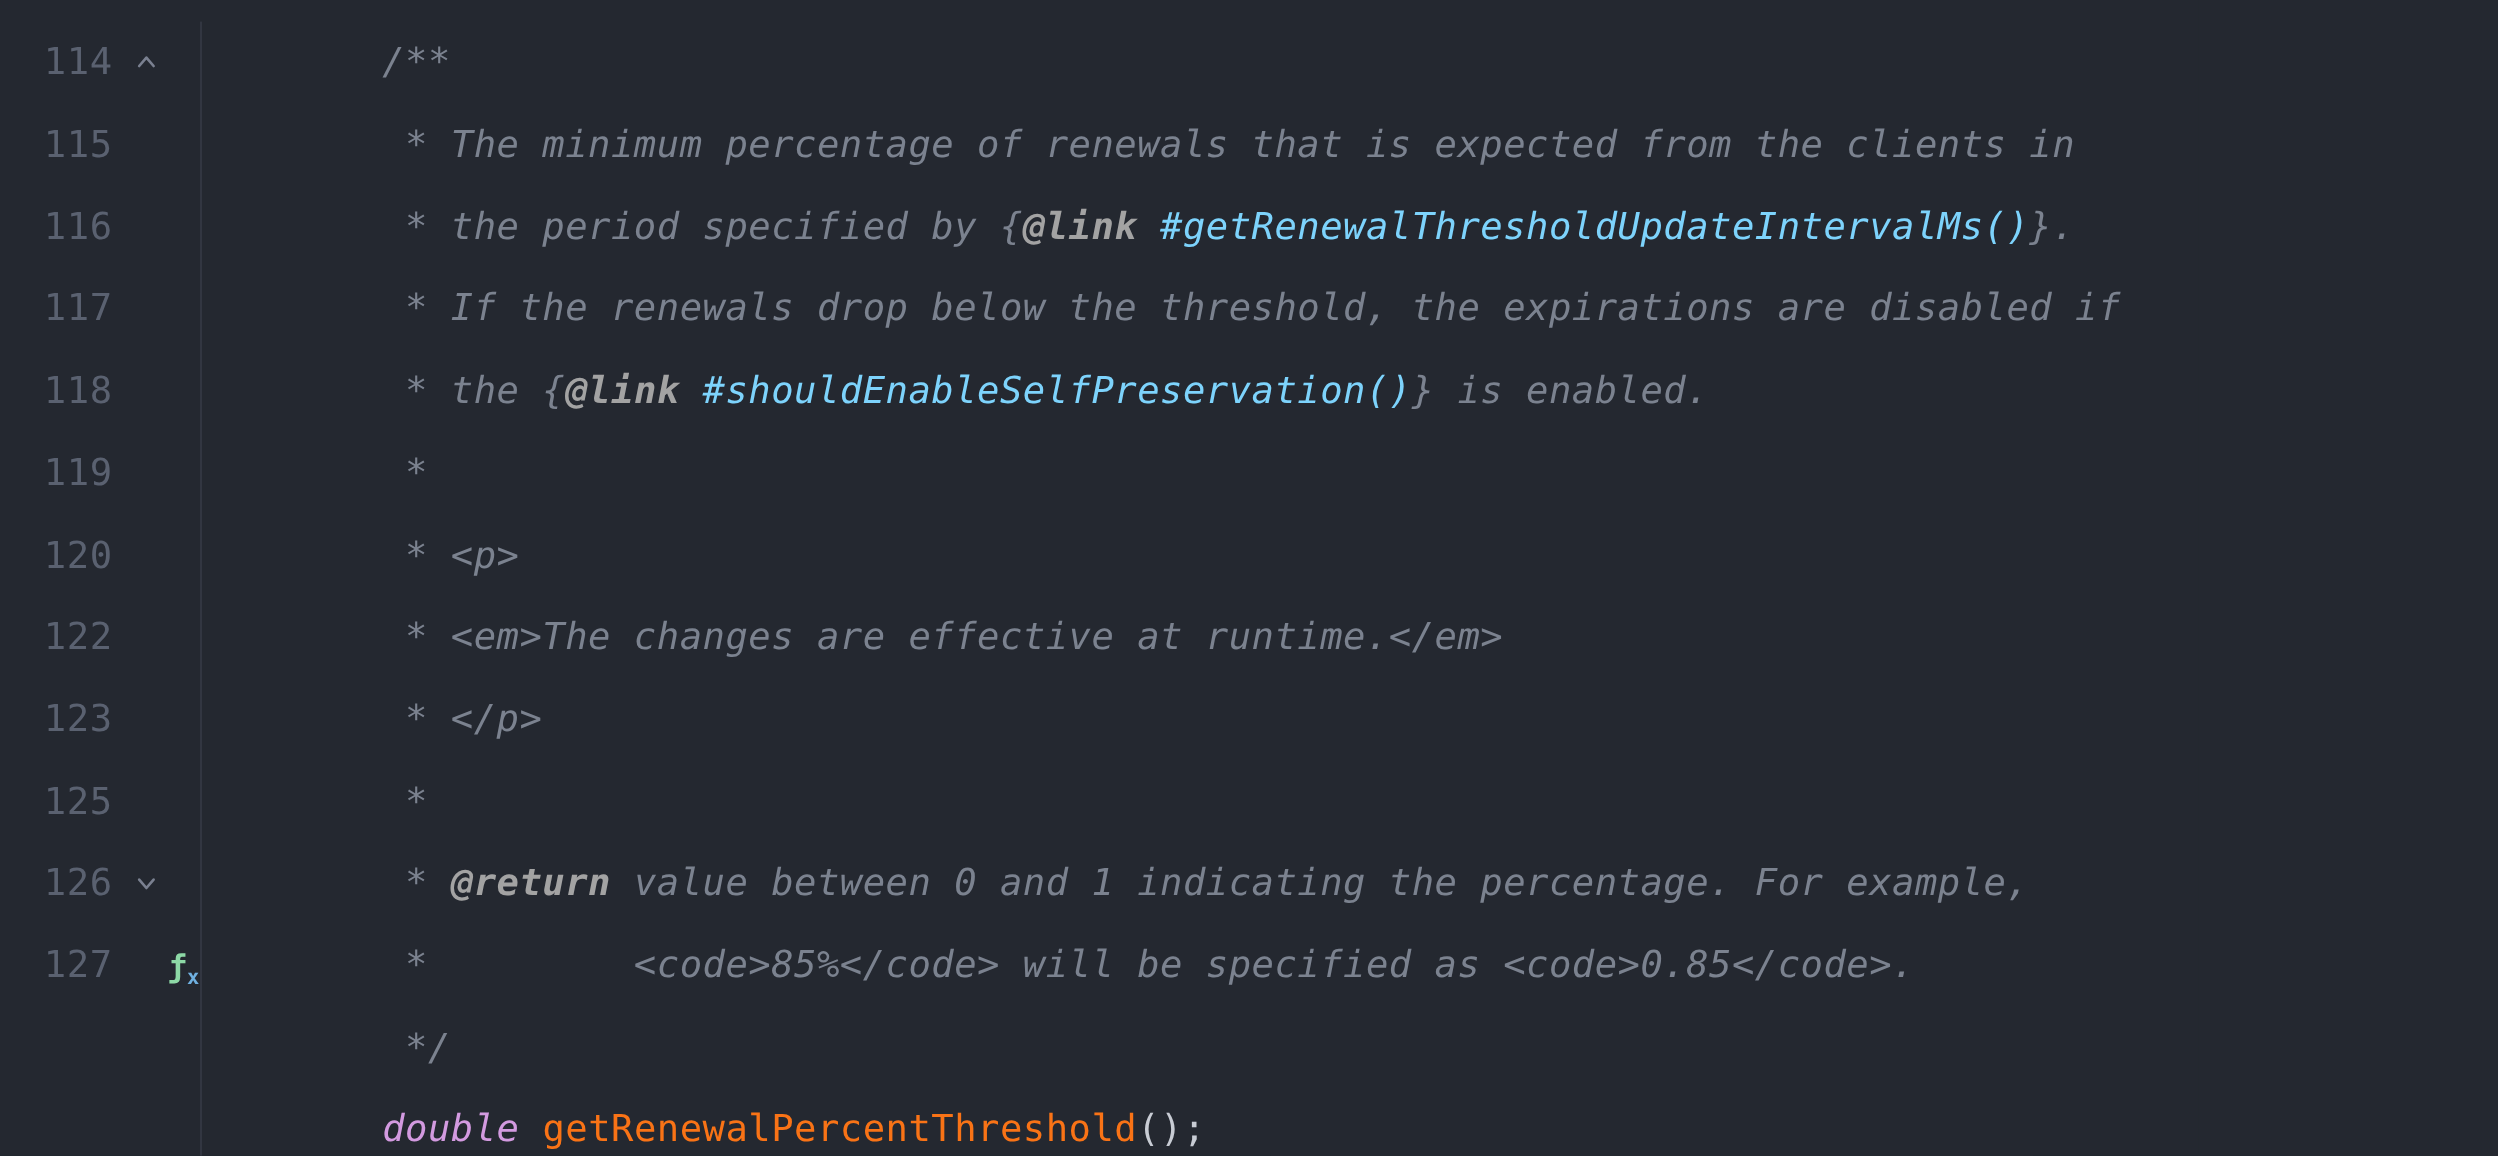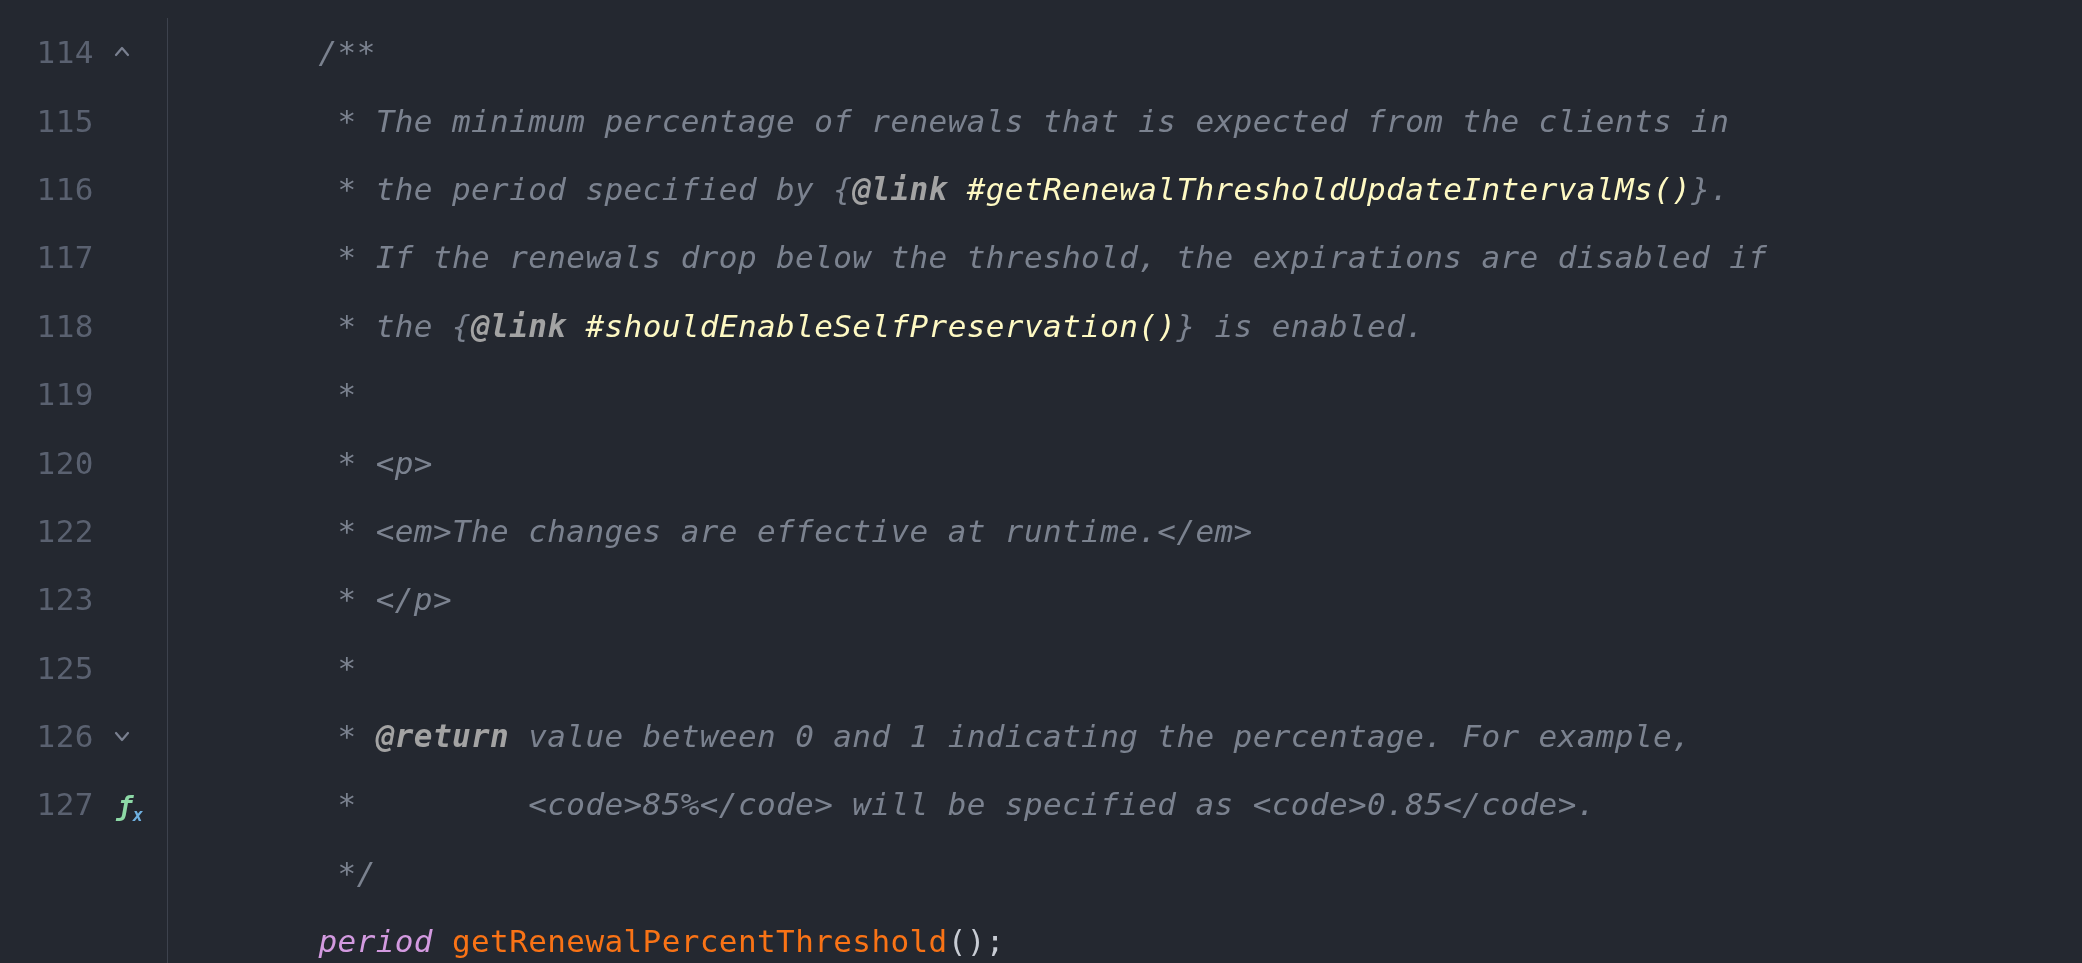--- a/index.html
+++ b/index.html
@@ -43,24 +43,23 @@
     width: 20px;
     height: 20px;
     color: #7a8090;
     display: flex;
     align-items: center;
     justify-content: center;
   }
   .fold svg { display: block; }
   .fx-icon {
     position: absolute;
-    right: 23px;
+    right: 0;
     bottom: 14px;
     color: #8dd9a6;
-    font-style: italic;
     font-size: 26px;
     font-weight: 600;
   }
   .indent-guide {
     position: absolute;
     top: 18px;
     bottom: 0;
     left: 167px;
     width: 1px;
     background: #3d424d;
@@ -73,21 +72,21 @@
   .line {
     height: 68.4px;
     display: flex;
     align-items: center;
     white-space: pre;
     font-size: 31px;
     letter-spacing: 0.4px;
   }
   .c-comment { color: #7b828f; font-style: italic; }
   .c-doctag { color: #a3a3a3; font-style: italic; font-weight: 600; }
-  .c-linkref { color: #fef9c3; font-style: italic; }
+  .c-linkref { color: #7dd3fc; font-style: italic; }
   .c-keyword { color: #d39ae0; font-style: italic; }
   .c-method { color: #f97316; font-style: normal; }
   .c-punct { color: #c8ccd4; font-style: normal; }
 </style>
 </head>
 <body>
 
 <div class="editor">
   <div class="gutter">
     <div class="gutter-line">
@@ -161,15 +160,15 @@
     <div class="line"><span class="c-comment">         </span><span class="c-comment">* </span><span class="c-comment">&lt;/p&gt;</span></div>
 
     <div class="line"><span class="c-comment">         </span><span class="c-comment">*</span></div>
 
     <div class="line"><span class="c-comment">         </span><span class="c-comment">* </span><span class="c-doctag">@return</span><span class="c-comment"> value between 0 and 1 indicating the percentage. For example,</span></div>
 
     <div class="line"><span class="c-comment">         </span><span class="c-comment">*</span><span class="c-comment">         &lt;code&gt;85%&lt;/code&gt; will be specified as &lt;code&gt;0.85&lt;/code&gt;.</span></div>
 
     <div class="line"><span class="c-comment">         </span><span class="c-comment">*/</span></div>
 
-    <div class="line"><span class="c-comment">        </span><span class="c-keyword">period</span><span class="c-punct"> </span><span class="c-method">getRenewalPercentThreshold</span><span class="c-punct">();</span></div>
+    <div class="line"><span class="c-comment">        </span><span class="c-keyword">double</span><span class="c-punct"> </span><span class="c-method">getRenewalPercentThreshold</span><span class="c-punct">();</span></div>
   </div>
 </div>
 
 </body></html>

